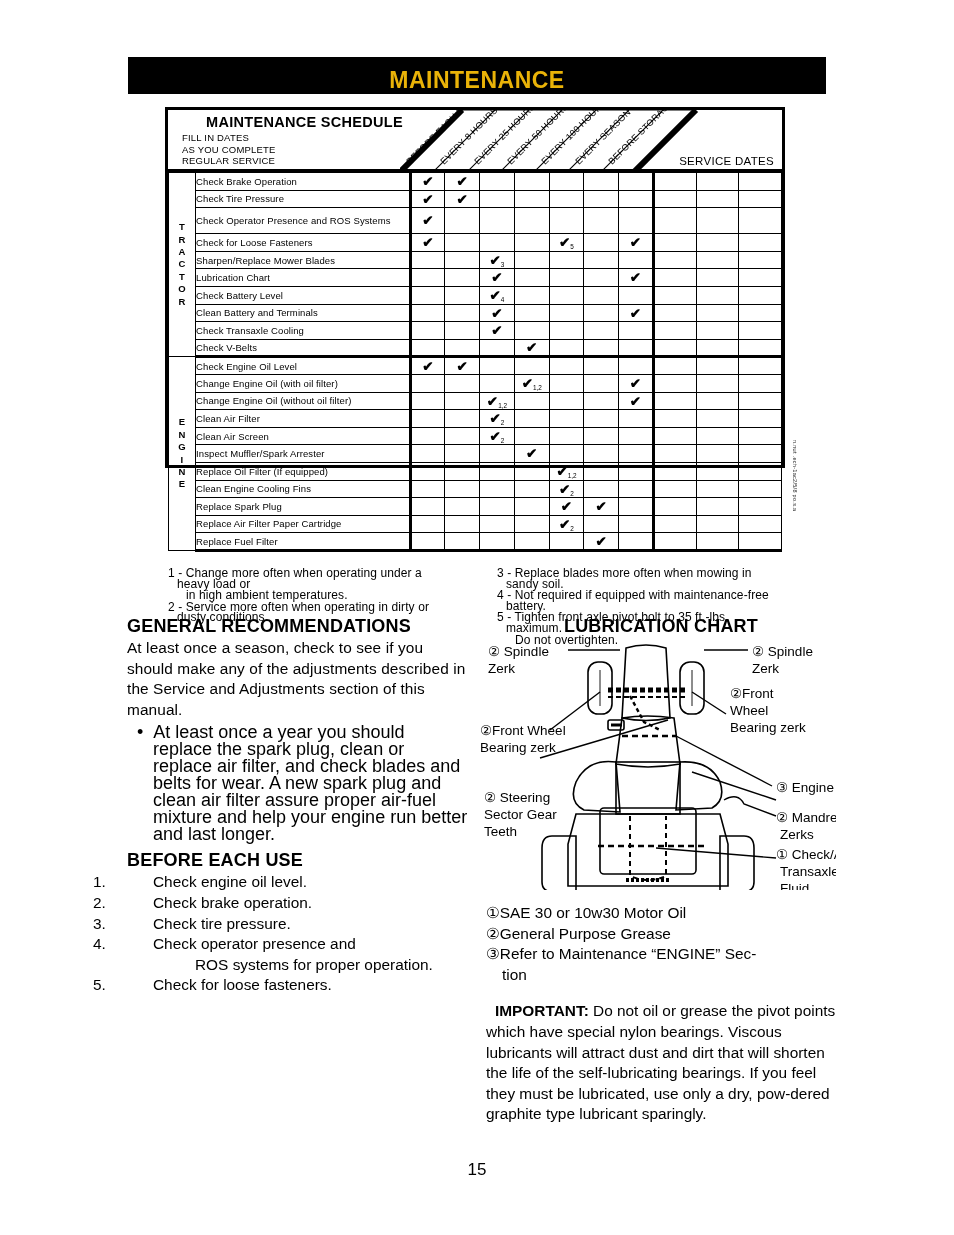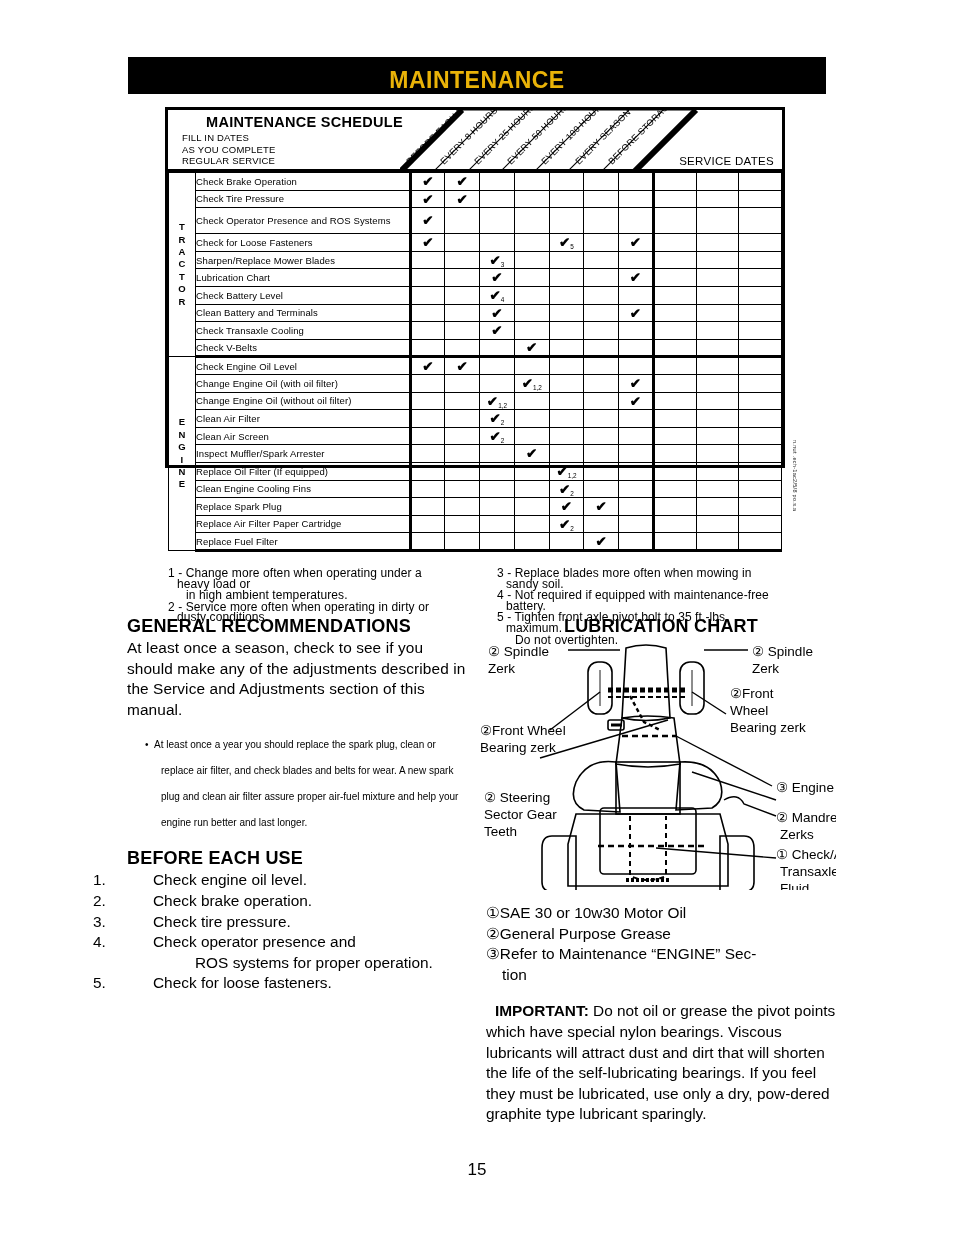--- a/index.html
+++ b/index.html
@@ -168,23 +168,23 @@
     letter-spacing: 0.2px;
   }
   h2.sec.center { text-align: center; }
   .body-text {
     font-size: 15.4px;
     line-height: 20.6px;
     letter-spacing: 0.1px;
     margin: 0;
   }
   .bullet {
-    font-size: 10px;
-    line-height: 26px;
-    margin: 12px;
+    font-size: 18px;
+    line-height: 17px;
+    margin: 4px;
     padding-left: 22px;
     text-indent: -16px;
   }
   ol.numlist {
     margin: 0; padding: 0;
     list-style: none;
     font-size: 15.4px;
     line-height: 20.6px;
   }
   ol.numlist li {

